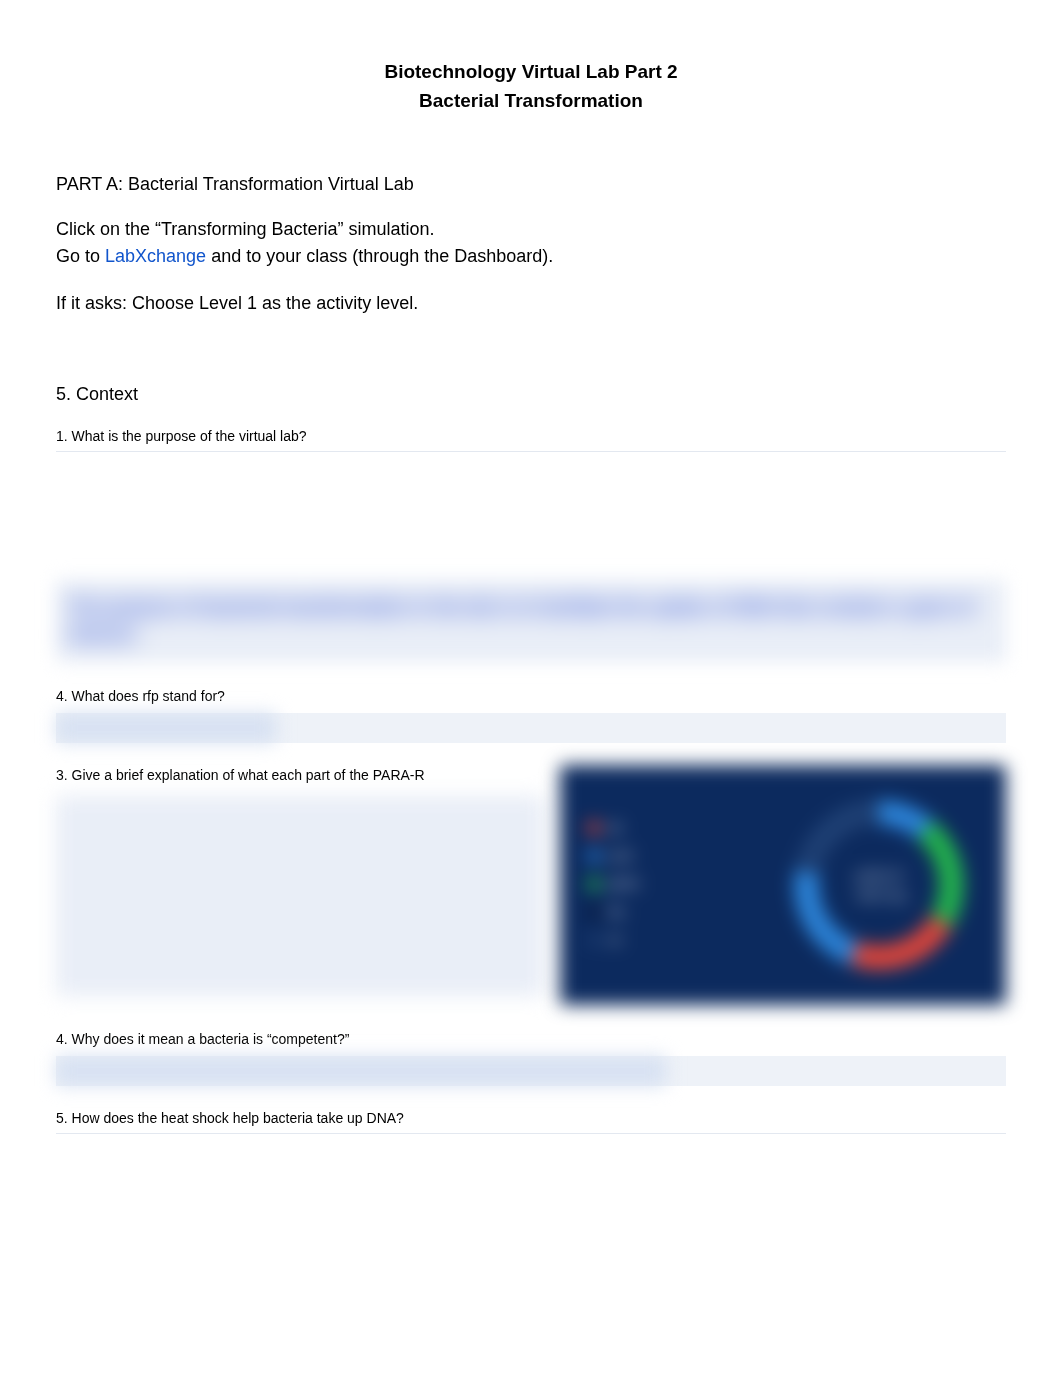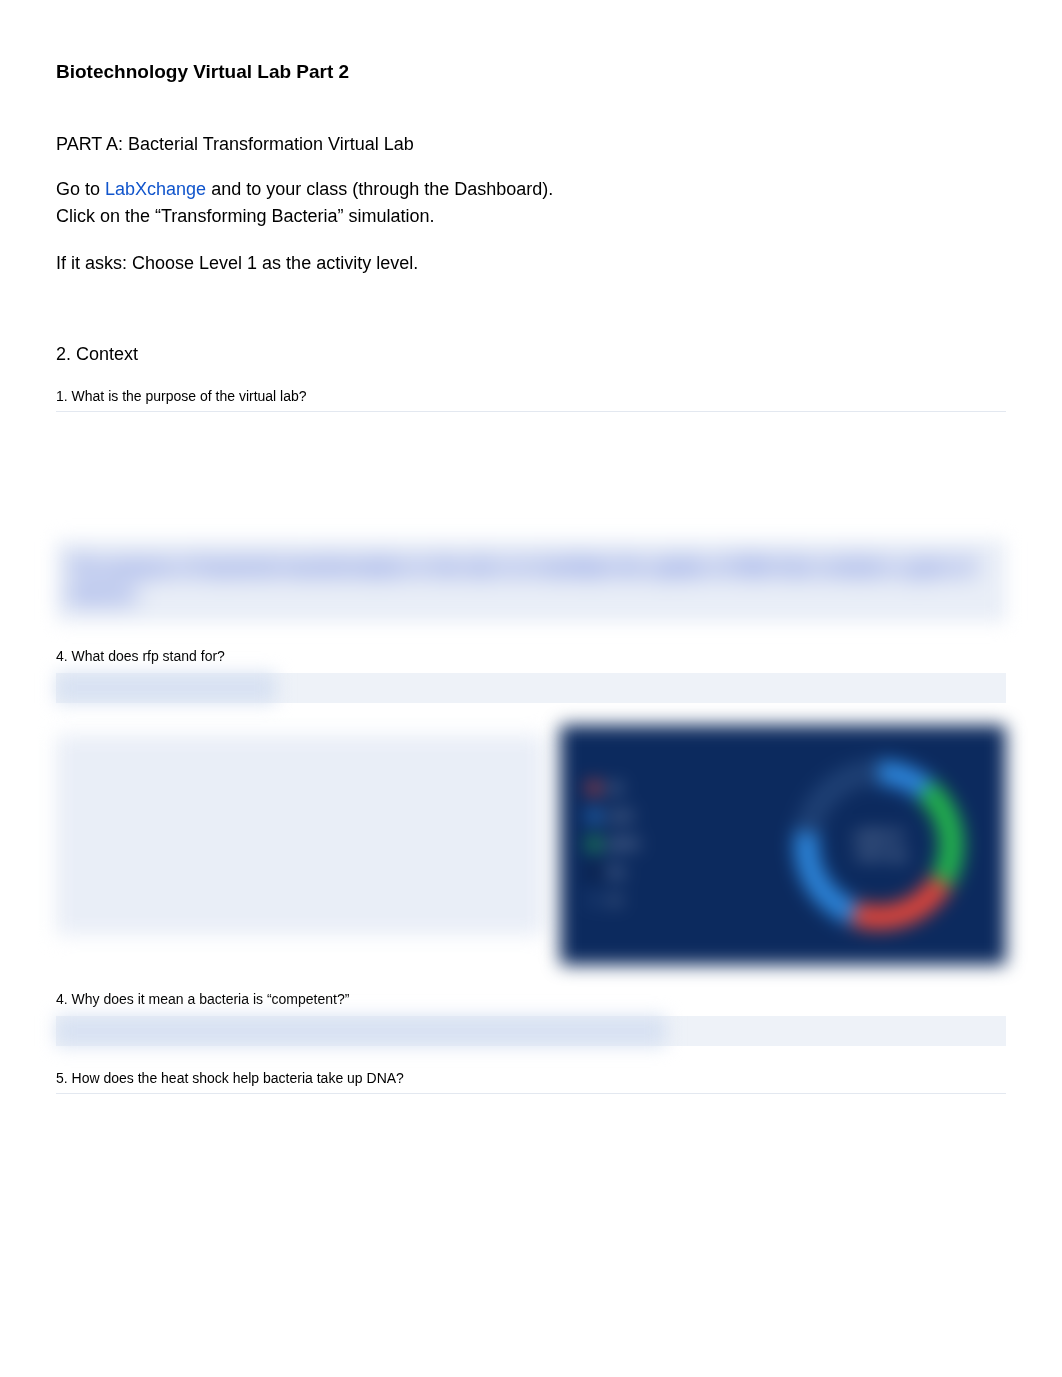--- a/index.html
+++ b/index.html
@@ -10,22 +10,22 @@
     body {
       font-family: Arial, Helvetica, sans-serif;
       font-size: 18px;
       color: #000;
       background: #fff;
       width: 1062px;
       padding: 58px 56px 40px 56px;
       line-height: 1.5;
     }
     .title-block {
-      text-align: left;
-      margin-bottom: 44px;
+      text-align: center;
+      margin-bottom: 56px;
     }
     .title-line {
       font-weight: bold;
       font-size: 19px;
     }
     .section-heading {
       font-weight: normal;
       margin-bottom: 18px;
       font-size: 18px;
     }
@@ -163,55 +163,57 @@
     }
     .inline-answer-blur.wide {
       width: 610px;
     }
   </style>
 </head>
 <body>
 
 <div class="title-block">
   <div class="title-line">Biotechnology Virtual Lab Part 2</div>
+  <div class="title-line">Bacterial Transformation</div>
 </div>
 
 <div class="section-heading">PART A: Bacterial Transformation Virtual Lab</div>
 
 <div class="paragraph">
+  <p>Click on the “Transforming Bacteria” simulation.</p>
   <p>
     <span>Go to </span><a class="link" href="#">LabXchange</a><span> and to your class (through the Dashboard).</span>
   </p>
-  <p>Click on the “Transforming Bacteria” simulation.</p>
 </div>
 
 <div class="paragraph">
   <p>If it asks: Choose Level 1 as the activity level.</p>
 </div>
 
 <div class="spacer-md"></div>
 
-<div class="section-heading">2. Context</div>
+<div class="section-heading">5. Context</div>
 
 <div class="question">1. What is the purpose of the virtual lab?</div>
 <hr class="hr-line">
 
 <div class="spacer-lg"></div>
 
 <div class="answer-box blurred">
   <span class="answer-text-blur">The purpose of bacterial transformation in the lab is to facilitate the uptake of DNA that contains a gene of interest.</span>
 </div>
 
 <div class="question">4. What does rfp stand for?</div>
 <div class="inline-answer-row">
   <div class="inline-answer-blur"></div>
 </div>
 
 <div class="q3-row">
   <div class="q3-left">
+    <div class="question">3. Give a brief explanation of what each part of the PARA-R</div>
     <div class="q3-answer"></div>
   </div>
   <div class="plasmid-card">
     <div class="plasmid-legend">
 
     <div class="legend-row">
           <div class="legend-dot" style="background: rgb(217, 68, 58);"></div>
           <div class="legend-label">rfp</div>
         </div>
         <div class="legend-row">

